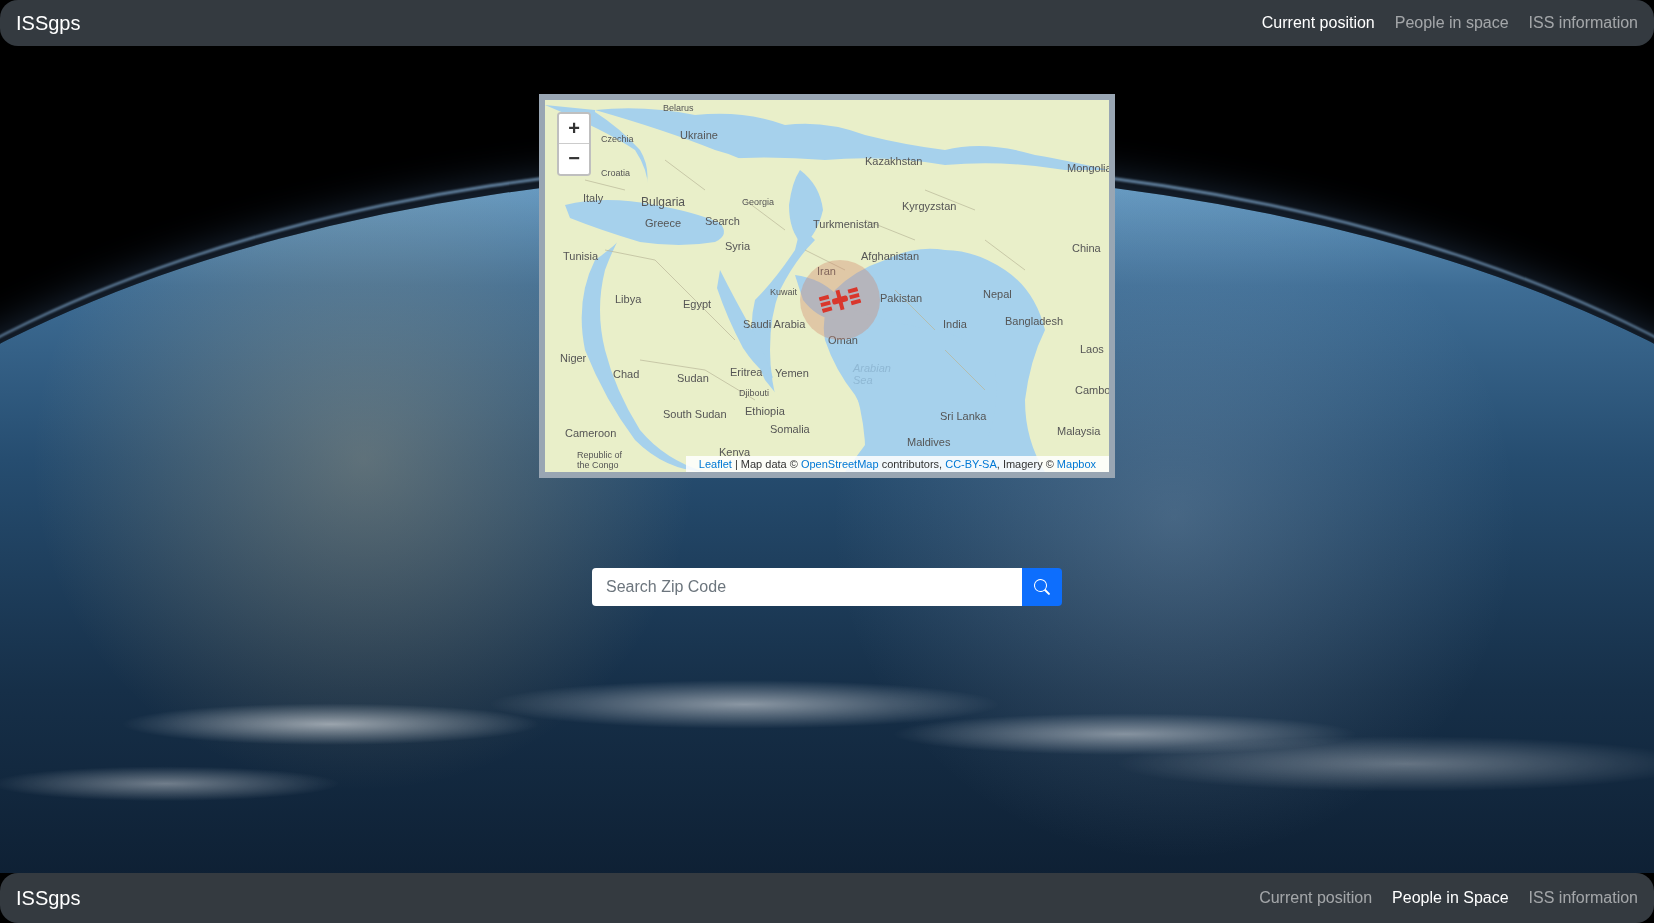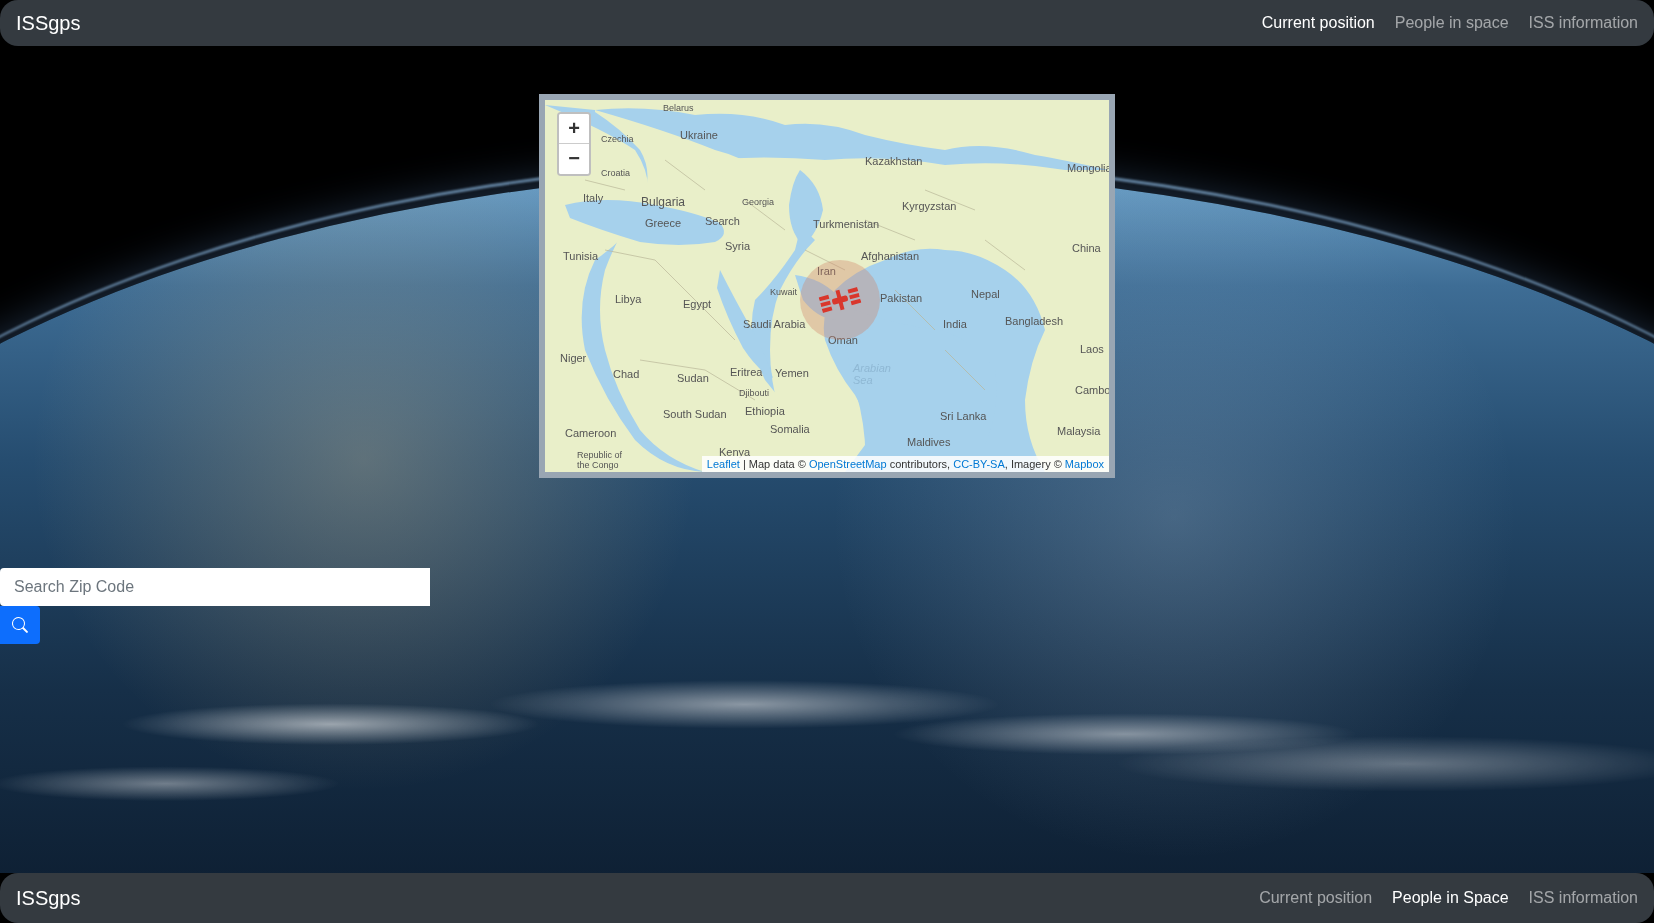--- a/index.html
+++ b/index.html
@@ -118,21 +118,21 @@
     font-family: Arial, sans-serif;
     white-space: nowrap;
   }
 
   .attribution {
     position: absolute;
     bottom: 0; right: 0;
     background: rgba(255,255,255,0.85);
     color: #333;
     font-size: 11px;
-    padding: 2px 5px;
+    padding: 2px 13px;
     font-family: Arial, sans-serif;
   }
   .attribution a { color: #0078d4; text-decoration: none; cursor: pointer; }
 
   .search-section {
     position: relative;
     z-index: 2;
     text-align: center;
     margin-top: 90px;
   }
@@ -140,21 +140,20 @@
     font-size: 28px;
     font-weight: 600;
     color: #e8e8e8;
     text-shadow: 0 1px 4px rgba(0,0,0,0.6);
     margin-bottom: 55px;
   }
   .search-row {
     display: flex;
     justify-content: center;
     align-items: stretch;
-    flex-direction: column;
   }
   .search-input {
     width: 430px;
     height: 38px;
     border: none;
     border-radius: 4px 0 0 4px;
     padding: 0 14px;
     font-size: 16px;
     color: #555;
     outline: none;
@@ -251,21 +250,21 @@
     <span class="map-label" style="top:100px;left:357px">Kyrgyzstan</span>
     <span class="map-label" style="top:62px;left:522px">Mongolia</span>
     <span class="map-label" style="top:142px;left:527px">China</span>
     <span class="map-label" style="top:150px;left:316px">Afghanistan</span>
     <span class="map-label" style="top:192px;left:335px">Pakistan</span>
     <span class="map-label" style="top:165px;left:272px">Iran</span>
     <span class="map-label" style="top:187px;left:225px;font-size:9px">Kuwait</span>
     <span class="map-label" style="top:218px;left:198px">Saudi Arabia</span>
     <span class="map-label" style="top:234px;left:283px">Oman</span>
     <span class="map-label" style="top:218px;left:398px">India</span>
-    <span class="map-label" style="top:188px;left:426px">Nepal</span>
+    <span class="map-label" style="top:188px;left:438px">Nepal</span>
     <span class="map-label" style="top:215px;left:460px">Bangladesh</span>
     <span class="map-label" style="top:243px;left:535px">Laos</span>
     <span class="map-label" style="top:284px;left:530px">Cambo</span>
     <span class="map-label" style="top:325px;left:512px">Malaysia</span>
     <span class="map-label" style="top:310px;left:395px">Sri Lanka</span>
     <span class="map-label" style="top:336px;left:362px">Maldives</span>
     <span class="map-label" style="top:262px;left:308px;font-style:italic;color:#8fb8d4;white-space:pre">Arabian
 Sea</span>
 
     <div class="iss-marker">

